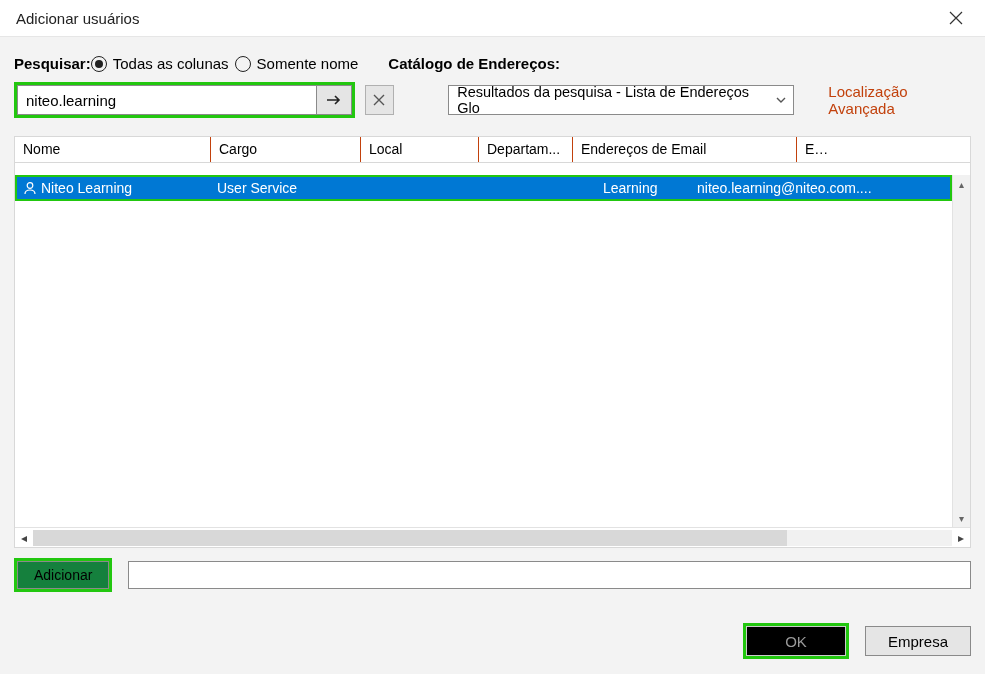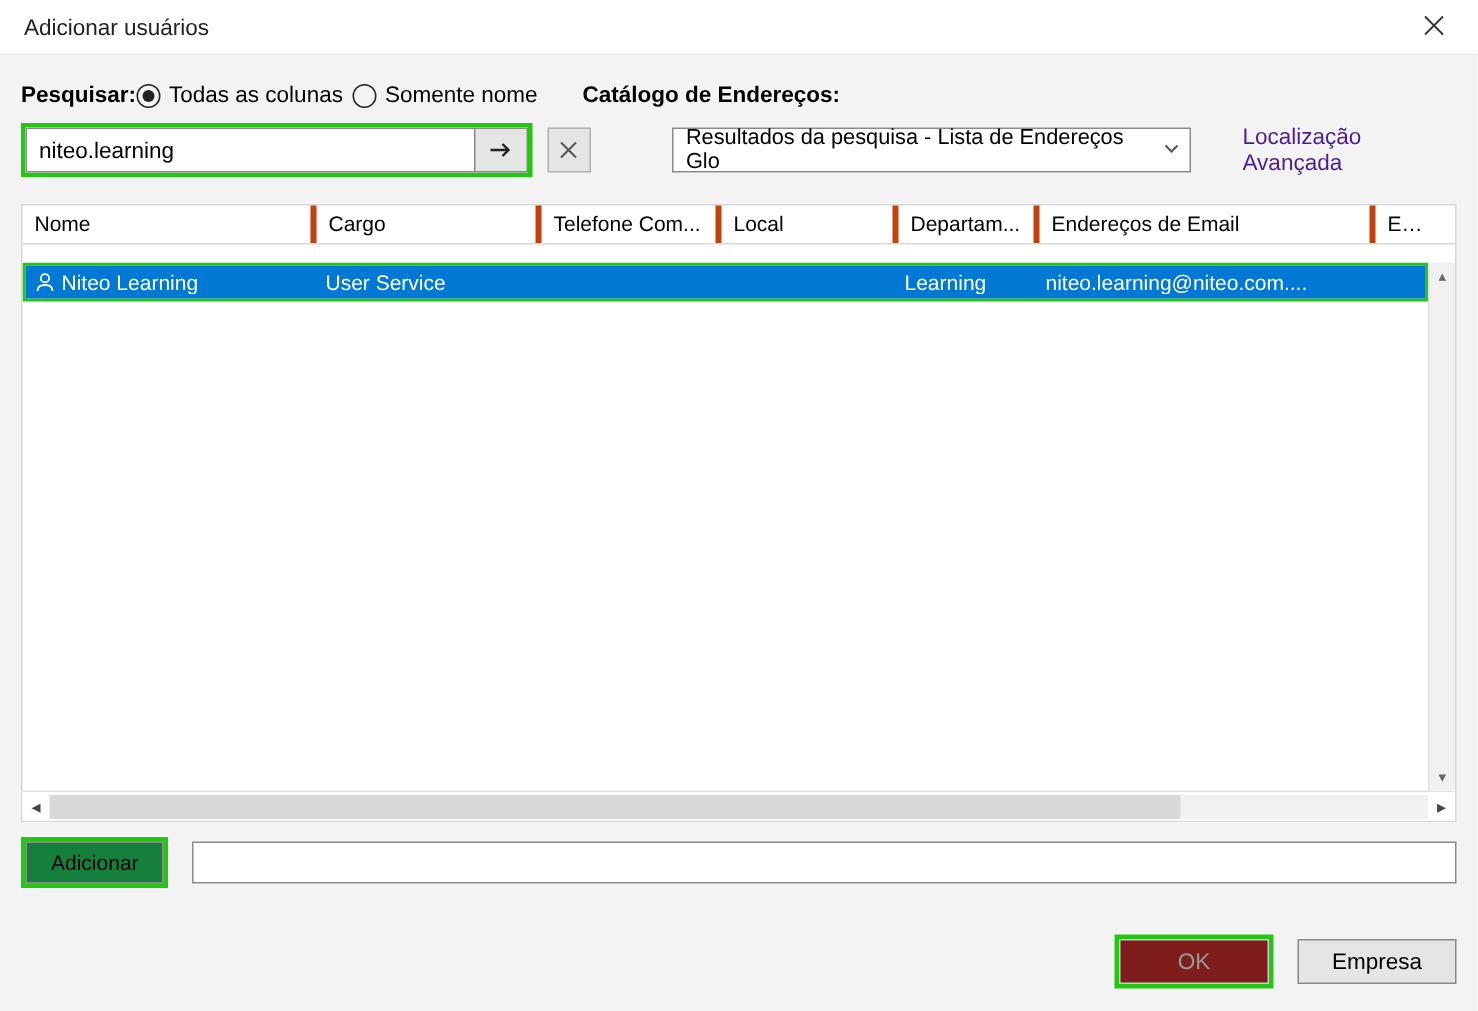--- a/index.html
+++ b/index.html
@@ -24,25 +24,25 @@
 
   .green-box { border: 3px solid #22c70f; display: inline-flex; }
   .search-wrap { display: flex; }
   .search-input { width: 300px; height: 30px; padding: 2px 8px; font-size: 15px; border: 1px solid #8a8a8a; background: #fff; }
   .go-btn { width: 36px; height: 30px; border: 1px solid #8a8a8a; background: #e5e5e5; display: flex; align-items: center; justify-content: center; font-size: 16px; cursor: pointer; margin-left: -1px; }
   .x-btn { width: 30px; height: 30px; border: 1px solid #b0b0b0; background: #e5e5e5; display: flex; align-items: center; justify-content: center; font-size: 15px; color: #333; cursor: pointer; }
 
   .catalog-drop { width: 360px; height: 30px; border: 1px solid #8a8a8a; background: #fff; padding: 0 24px 0 8px; font-size: 14.5px; display: flex; align-items: center; position: relative; cursor: pointer; }
   .catalog-drop .chev { position: absolute; right: 6px; top: 7px; }
 
-  .adv-link { color: #4c1d95; font-size: 15px; margin-left: 24px; cursor: pointer; }
+  .adv-link { color: #c2410c; font-size: 15px; margin-left: 24px; cursor: pointer; }
 
   .table-outer { border: 1px solid #d8d8d8; background: #fff; }
   .thead { height: 26px; display: flex; border-bottom: 1px solid #d8d8d8; font-size: 14px; }
-  .th { border-right: 4px solid #c2410c; padding: 4px 8px; overflow: hidden; white-space: nowrap; text-overflow: ellipsis; }
+  .th { border-right: 1px solid #c2410c; padding: 4px 8px; overflow: hidden; white-space: nowrap; text-overflow: ellipsis; }
   .col-nome { width: 196px; }
   .col-cargo { width: 150px; }
   .col-tel { width: 120px; }
   .col-local { width: 118px; }
   .col-dep { width: 94px; }
   .col-email { width: 224px; }
   .col-empresa { width: 44px; border-right: none; }
 
   .tbody { height: 352px; display: flex; margin-top: 12px; }
   .rows-pane { flex: 1; overflow: hidden; }
@@ -66,21 +66,21 @@
   .hscroll .harrow { width: 18px; text-align: center; font-size: 12px; color: #444; cursor: pointer; }
   .hscroll .htrack { flex: 1; height: 16px; background: #f1f1f1; position: relative; }
   .hscroll .hthumb { position: absolute; left: 0; top: 0; bottom: 0; width: 82%; background: #d8d8d8; }
 
   .addrow { display: flex; align-items: center; gap: 16px; margin-top: 10px; }
   .addrow .green-box { }
   .add-btn { height: 28px; padding: 0 16px; border: 1px solid #8a8a8a; background: #15803d; font-size: 14px; cursor: pointer; }
   .add-field { flex: 1; height: 28px; border: 1px solid #8a8a8a; background: #fff; padding: 2px 6px; font-size: 14px; }
 
   .footer { position: absolute; right: 14px; bottom: 16px; display: flex; gap: 16px; align-items: center; }
-  .ok-btn { height: 30px; width: 100px; border: 1px solid #ccc; background: #7f1d1d; color: #999; font-size: 15px; cursor: default; }
+  .ok-btn { height: 30px; width: 100px; border: 1px solid #ccc; background: #000000; color: #999; font-size: 15px; cursor: default; }
   .cancel-btn { height: 30px; width: 106px; border: 1px solid #8a8a8a; background: #e5e5e5; font-size: 15px; cursor: pointer; }
 </style>
 </head>
 <body>
 
 <div class="titlebar">
   <div class="title">Adicionar usuários</div>
   <div class="close-x">
     <svg width="14" height="14" viewBox="0 0 14 14">
         <path d="M1 1 L13 13 M13 1 L1 13" stroke="#333" stroke-width="1.2" fill="none"></path>
@@ -138,21 +138,20 @@
       </span>
     </div>
 
     <span class="adv-link">Localização Avançada</span>
   </div>
 
   <div class="table-outer">
     <div class="thead">
       <div class="th col-nome">Nome</div>
       <div class="th col-cargo">Cargo</div>
-      <div class="th col-tel">Telefone Com...</div>
       <div class="th col-local">Local</div>
       <div class="th col-dep">Departam...</div>
       <div class="th col-email">Endereços de Email</div>
       <div class="th col-empresa">Empresa</div>
     </div>
 
     <div class="tbody">
       <div class="rows-pane">
         <div class="row-hl">
           <div class="row-sel">

